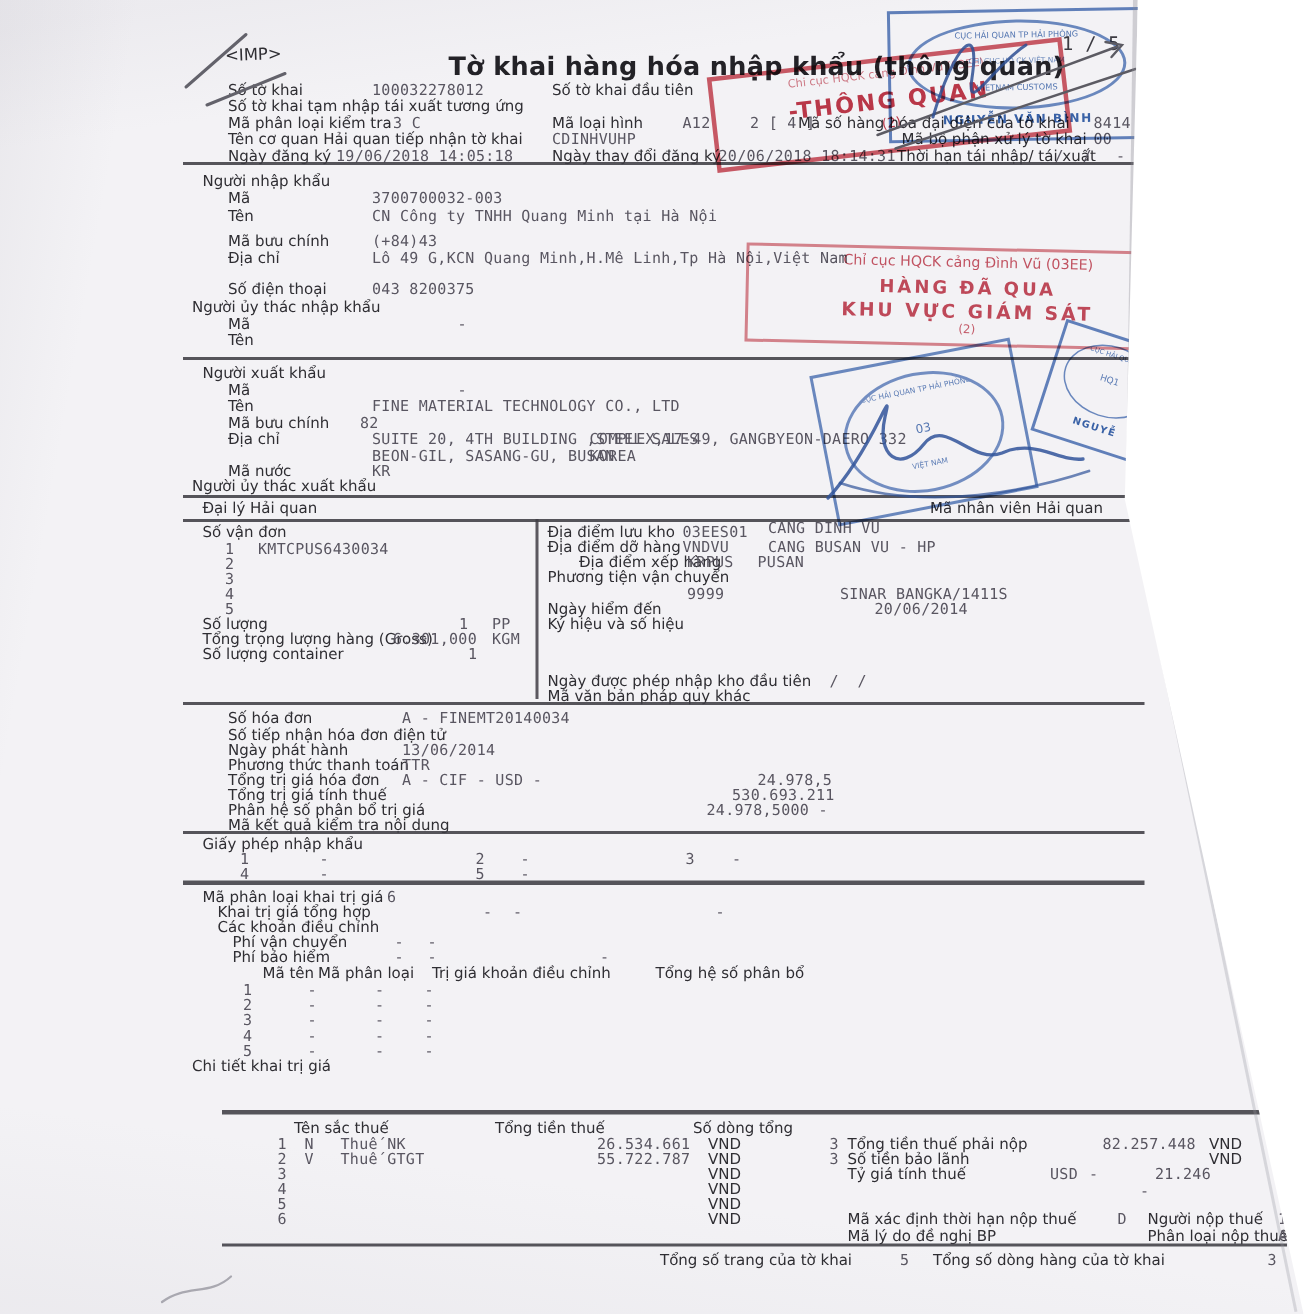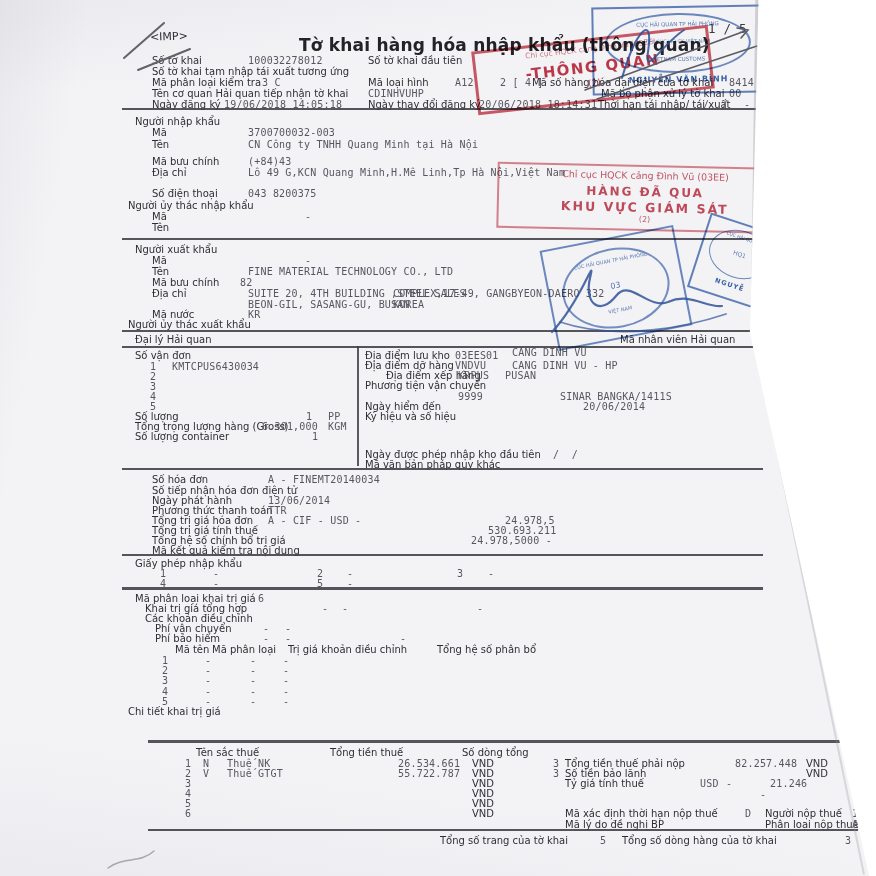--- a/index.html
+++ b/index.html
@@ -113,21 +113,21 @@
   <span class="t val" style="left:262px;top:421px">6.301,000</span>
   <span class="t val" style="left:328px;top:421px">KGM</span>
   <span class="t lab" style="left:135px;top:431px">Số lượng container</span>
   <span class="t val" style="left:312px;top:431px">1</span>
 
   <span class="t lab" style="left:365px;top:350px">Địa điểm lưu kho</span>
   <span class="t val" style="left:455px;top:350px">03EES01</span>
   <span class="t val" style="left:512px;top:347px">CANG DINH VU</span>
   <span class="t lab" style="left:365px;top:360px">Địa điểm dỡ hàng</span>
   <span class="t val" style="left:455px;top:360px">VNDVU</span>
-  <span class="t val" style="left:512px;top:360px">CANG DINH VU - HP</span>
+  <span class="t val" style="left:512px;top:360px">CANG BUSAN VU - HP</span>
   <span class="t lab" style="left:386px;top:370px">Địa điểm xếp hàng</span>
   <span class="t val" style="left:458px;top:370px">KRPUS</span>
   <span class="t val" style="left:505px;top:370px">PUSAN</span>
   <span class="t lab" style="left:365px;top:380px">Phương tiện vận chuyển</span>
   <span class="t val" style="left:458px;top:391px">9999</span>
   <span class="t val" style="left:560px;top:391px">SINAR BANGKA/1411S</span>
   <span class="t lab" style="left:365px;top:401px">Ngày hiểm đến</span>
   <span class="t val" style="left:583px;top:401px">20/06/2014</span>
   <span class="t lab" style="left:365px;top:411px">Ký hiệu và số hiệu</span>
   <span class="t lab" style="left:365px;top:449px">Ngày được phép nhập kho đầu tiên</span>
@@ -141,21 +141,21 @@
   <span class="t lab" style="left:152px;top:485px">Số tiếp nhận hóa đơn điện tử</span>
   <span class="t lab" style="left:152px;top:495px">Ngày phát hành</span>
   <span class="t val" style="left:268px;top:495px">13/06/2014</span>
   <span class="t lab" style="left:152px;top:505px">Phương thức thanh toán</span>
   <span class="t val" style="left:268px;top:505px">TTR</span>
   <span class="t lab" style="left:152px;top:515px">Tổng trị giá hóa đơn</span>
   <span class="t val" style="left:268px;top:515px">A - CIF - USD -</span>
   <span class="t val" style="left:505px;top:515px">24.978,5</span>
   <span class="t lab" style="left:152px;top:525px">Tổng trị giá tính thuế</span>
   <span class="t val" style="left:488px;top:525px">530.693.211</span>
-  <span class="t lab" style="left:152px;top:535px">Tổng hệ số chính bổ trị giá</span>
+  <span class="t lab" style="left:152px;top:535px">Phân hệ số phân bổ trị giá</span>
   <span class="t val" style="left:471px;top:535px">24.978,5000 -</span>
   <span class="t lab" style="left:152px;top:545px">Mã kết quả kiểm tra nội dung</span>
 
   <div class="hr" style="left:122px;top:554px;width:641px;height:1.5px"></div>
 
   <span class="t lab" style="left:135px;top:558px">Giấy phép nhập khẩu</span>
   <span class="t val" style="left:160px;top:568px">1</span>
   <span class="t val" style="left:213px;top:568px">-</span>
   <span class="t val" style="left:317px;top:568px">2</span>
   <span class="t val" style="left:347px;top:568px">-</span>

